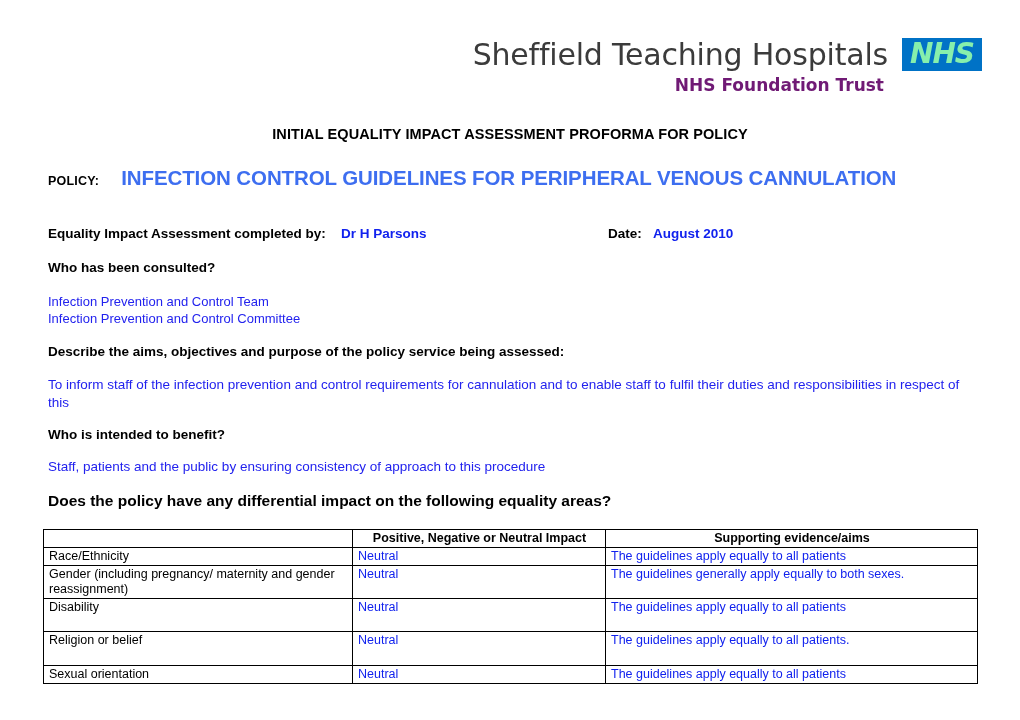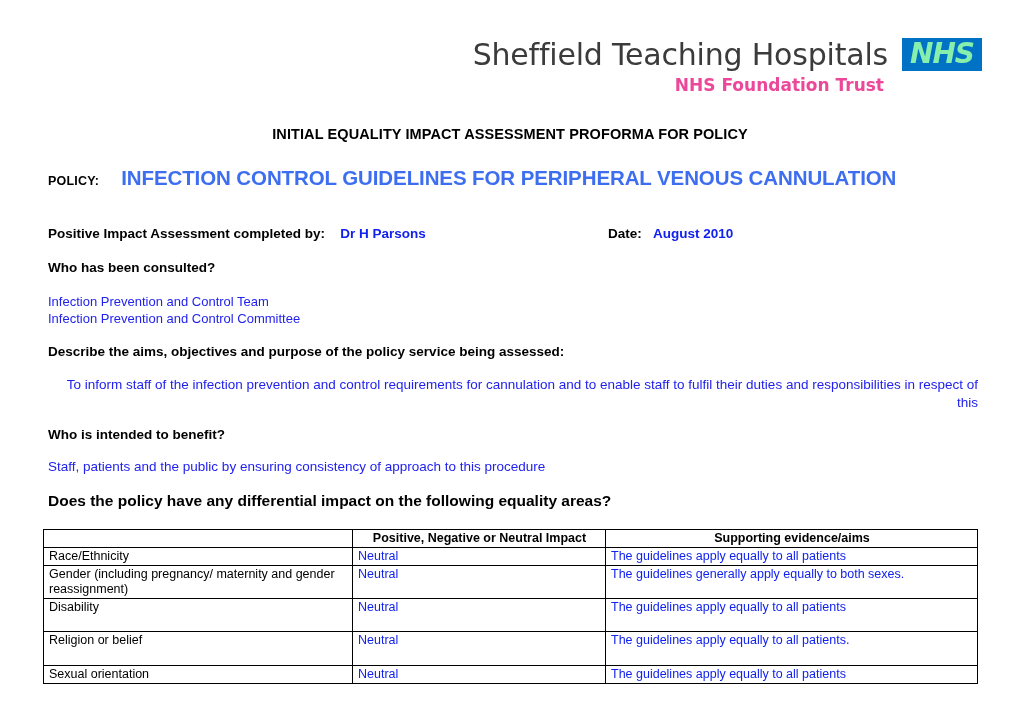--- a/index.html
+++ b/index.html
@@ -58,21 +58,21 @@
     padding: 1px 8px 2px 8px;
     line-height: 1.08;
     display: inline-block;
   }
   .logo-subline {
     margin-top: 4px;
     margin-right: 98px;
     font-family: "DejaVu Sans", sans-serif;
     font-size: 17px;
     font-weight: 600;
-    color: #ec4899;
+    color: #701a75;
     text-align: right;
     white-space: nowrap;
   }
 
   
   .doc-heading {
     position: absolute;
     left: 0;
     top: 126px;
     width: 1020px;
@@ -135,21 +135,20 @@
   .describe-q { top: 344px; }
 
   .aims-body {
     position: absolute;
     left: 48px;
     top: 376px;
     width: 930px;
     font-size: 13.5px;
     color: #2222ee;
     line-height: 18px;
-    text-align: right;
   }
 
   .benefit-q { top: 427px; }
 
   .benefit-body {
     position: absolute;
     left: 48px;
     top: 459px;
     font-size: 13.5px;
     color: #2222ee;
@@ -214,21 +213,21 @@
   </div>
 
   <div class="doc-heading">INITIAL EQUALITY IMPACT ASSESSMENT PROFORMA FOR POLICY</div>
 
   <div class="policy-line">
     <span class="policy-label">POLICY:</span>
     <span class="policy-title">INFECTION CONTROL GUIDELINES FOR PERIPHERAL VENOUS CANNULATION</span>
   </div>
 
   <div class="row-line completed-line">
-    <span class="bold-label">Positive Impact Assessment completed by:</span>
+    <span class="bold-label">Equality Impact Assessment completed by:</span>
     <span>&nbsp;&nbsp;</span>
     <span class="blue">Dr H Parsons</span>
   </div>
 
   <div class="date-part">
     <span class="bold-label">Date:</span>
     <span>&nbsp;</span>
     <span class="blue">August 2010</span>
   </div>
 

